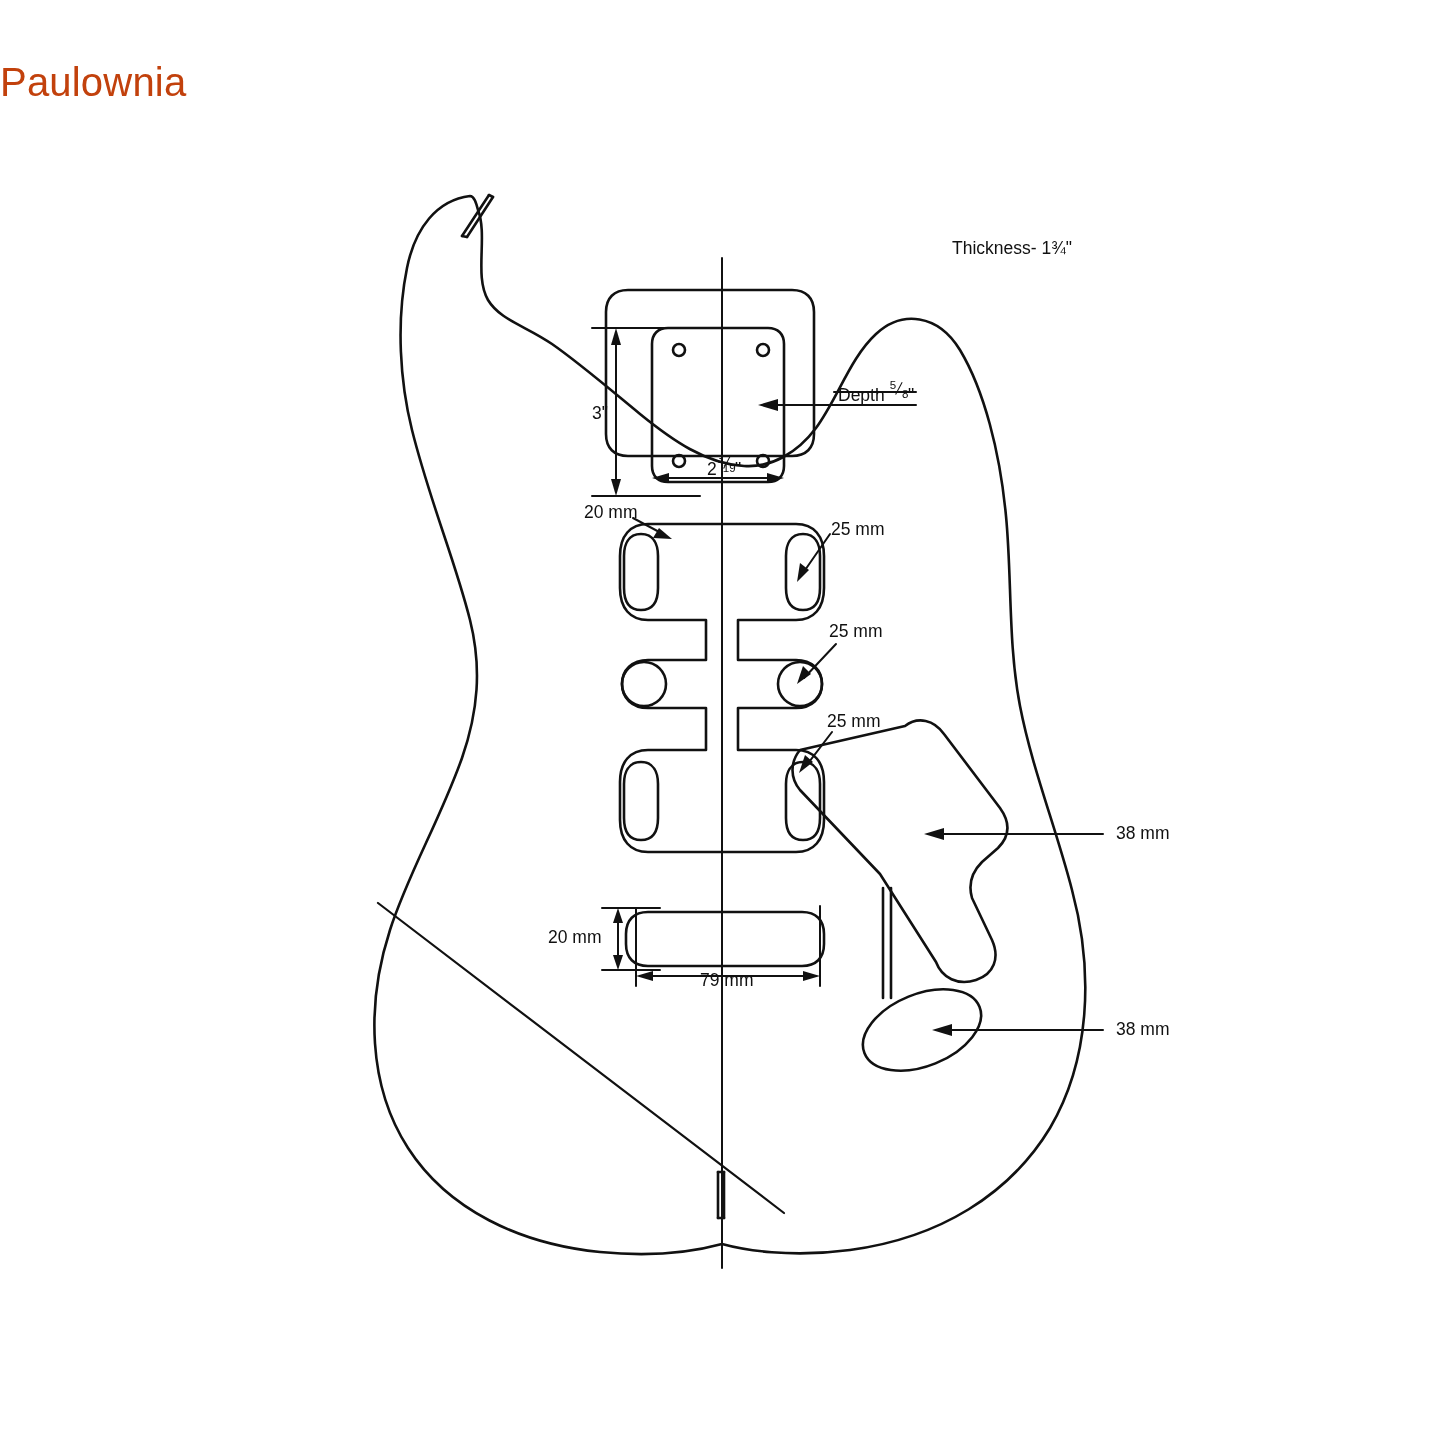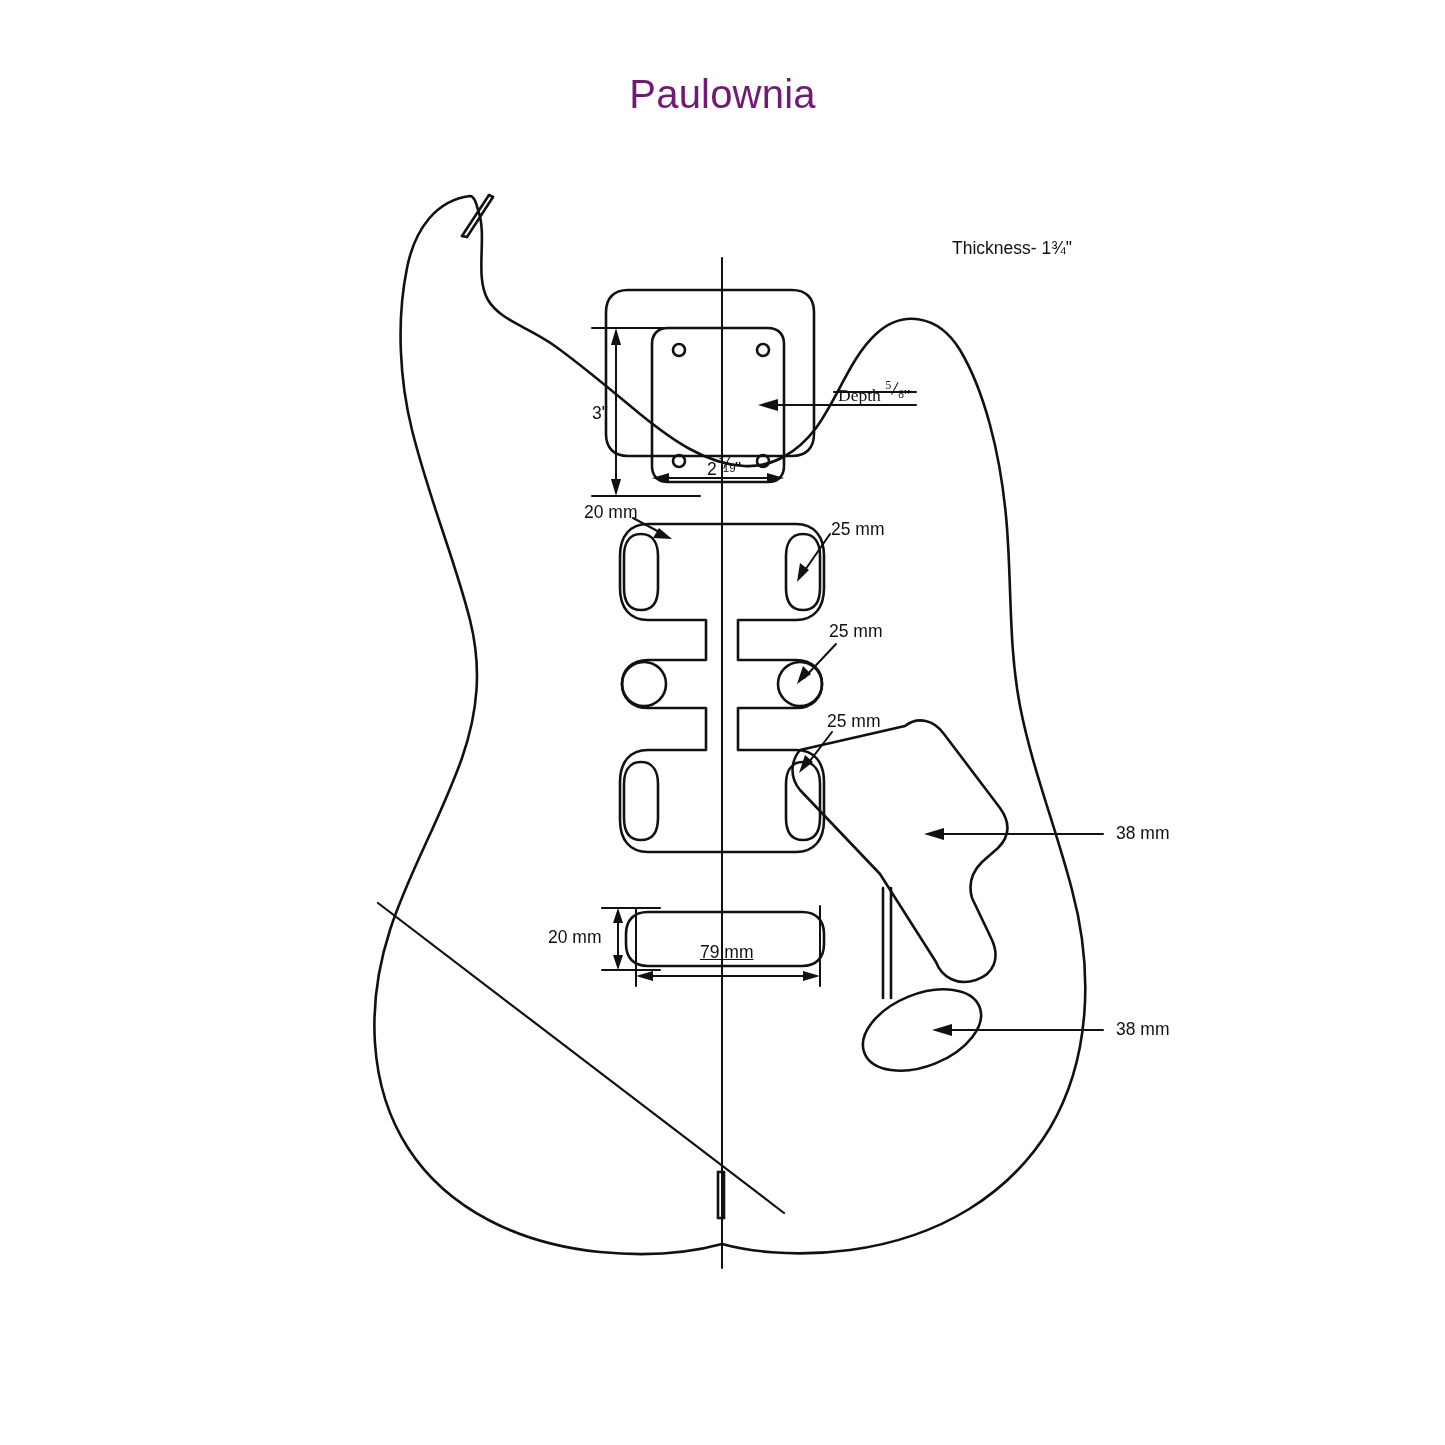--- a/index.html
+++ b/index.html
@@ -14,26 +14,25 @@
     height: 1445px;
     background: #ffffff;
     font-family: "Liberation Sans", sans-serif;
     overflow: hidden;
   }
   #title {
     position: absolute;
     left: 0;
     top: 60px;
     width: 1445px;
-    text-align: center;
+    text-align: left;
     font-size: 40px;
-    color: #701a75;
+    color: #c2410c;
     font-weight: 400;
     letter-spacing: 0.2px;
-    margin-top: 12px;
   }
   .lbl {
     position: absolute;
     font-size: 17.5px;
     color: #111111;
     white-space: nowrap;
     line-height: 1;
   }
   .frac {
     display: inline-block;
@@ -289,33 +288,33 @@
   </svg>
 
   <div class="lbl" style="left:952px; top:240px;">Thickness- 1¾"</div>
 
   <div class="lbl" style="left:592px; top:405px;">3"</div>
 
   <div class="lbl" style="left:707px; top:457px;">
     <span>2</span><span class="frac"><span class="num">3</span><span class="bar"></span><span class="den">19</span></span><span>"</span>
   </div>
 
-  <div class="lbl" style="left:838px; top:383px;font-family:Liberation Serif, serif;">
+  <div class="lbl" style="left:838px; top:383px;">
     <span>Depth</span>&nbsp;<span class="frac"><span class="num">5</span><span class="bar"></span><span class="den">8</span></span><span>"</span>
   </div>
 
   <div class="lbl" style="left:584px; top:504px;">20 mm</div>
 
   <div class="lbl" style="left:831px; top:521px;">25 mm</div>
 
   <div class="lbl" style="left:829px; top:623px;">25 mm</div>
 
   <div class="lbl" style="left:827px; top:713px;">25 mm</div>
 
   <div class="lbl" style="left:1116px; top:825px;">38 mm</div>
 
   <div class="lbl" style="left:1116px; top:1021px;">38 mm</div>
 
   <div class="lbl" style="left:548px; top:929px;">20 mm</div>
 
-  <div class="lbl" style="left:700px; top:944px;text-decoration:underline;">79 mm</div>
+  <div class="lbl" style="left:700px; top:972px;">79 mm</div>
 
 </div>
 
 </body></html>

